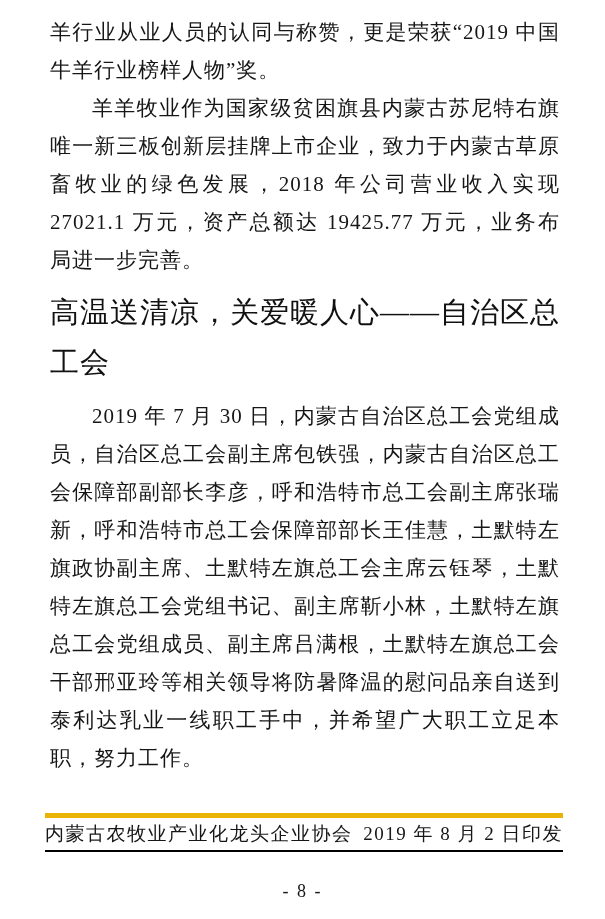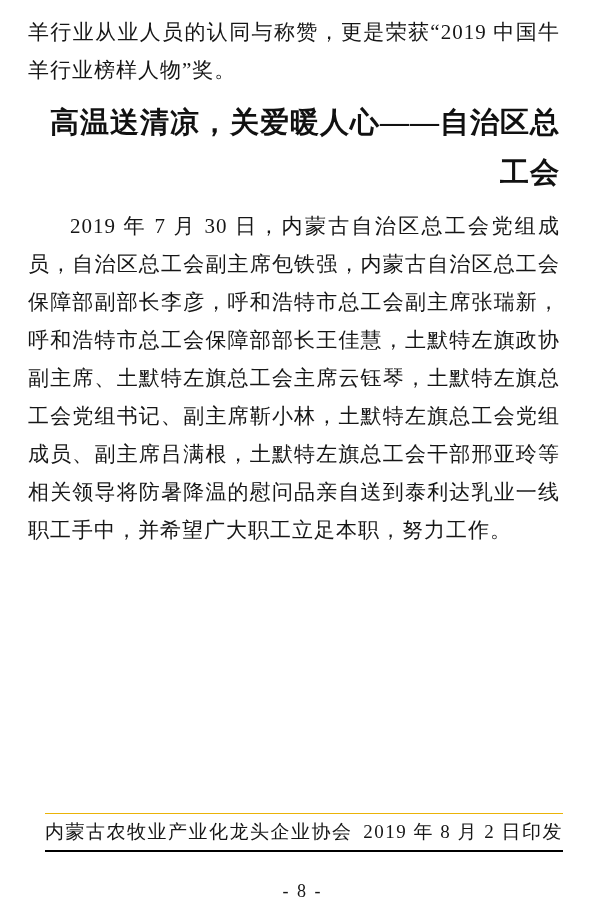--- a/index.html
+++ b/index.html
@@ -8,54 +8,54 @@
     position: relative;
     width: 605px;
     height: 919px;
     margin: 0 auto;
     background: #ffffff;
     color: #161616;
     font-family: "Liberation Serif", "DejaVu Serif", serif;
     overflow: hidden;
   }
   .content {
-    padding: 13px 45px 0 28px;
+    padding: 13px 45px 0 50px;
   }
   .body-text {
     font-size: 21px;
     line-height: 38px;
     text-align: justify;
     text-justify: inter-character;
     letter-spacing: 1px;
   }
   .indent { text-indent: 2em; }
   .source-line {
     font-size: 20px;
     line-height: 38px;
     text-align: right;
     letter-spacing: 1px;
   }
   .headline {
     margin-top: 8px;
     font-size: 29px;
-    font-weight: bold;
+    font-weight: normal;
     line-height: 50px;
-    text-align: right;
+    text-align: left;
     letter-spacing: 1px;
     color: #111111;
   }
   .headline .headline-line { display: block; }
   .para-union { margin-top: 10px; }
   .footer-bar {
     position: absolute;
     left: 45px;
     right: 42px;
     top: 813px;
     height: 39px;
-    border-top: 1px solid #eab308;
+    border-top: 5px solid #eab308;
     border-bottom: 2px solid #000000;
     display: flex;
     justify-content: space-between;
     align-items: center;
     font-size: 19px;
     letter-spacing: 1.5px;
   }
   .footer-org { text-align: left; }
   .footer-date { text-align: left; }
   .page-number {
@@ -69,20 +69,21 @@
   }
 </style>
 </head>
 <body>
 
 <div class="page">
   <div class="content">
 
     <p class="body-text">羊行业从业人员的认同与称赞，更是荣获“2019 中国牛羊行业榜样人物”奖。</p>
 
+    <p class="body-text indent">羊羊牧业作为国家级贫困旗县内蒙古苏尼特右旗唯一新三板创新层挂牌上市企业，致力于内蒙古草原畜牧业的绿色发展，2018 年公司营业收入实现 27021.1 万元，资产总额达 19425.77 万元，业务布局进一步完善。</p>
 
 
     <h1 class="headline">
       <span class="headline-line">高温送清凉，关爱暖人心——自治区总工会</span>
     </h1>
 
     <p class="body-text indent para-union">2019 年 7 月 30 日，内蒙古自治区总工会党组成员，自治区总工会副主席包铁强，内蒙古自治区总工会保障部副部长李彦，呼和浩特市总工会副主席张瑞新，呼和浩特市总工会保障部部长王佳慧，土默特左旗政协副主席、土默特左旗总工会主席云钰琴，土默特左旗总工会党组书记、副主席靳小林，土默特左旗总工会党组成员、副主席吕满根，土默特左旗总工会干部邢亚玲等相关领导将防暑降温的慰问品亲自送到泰利达乳业一线职工手中，并希望广大职工立足本职，努力工作。</p>
 
 
   </div>

